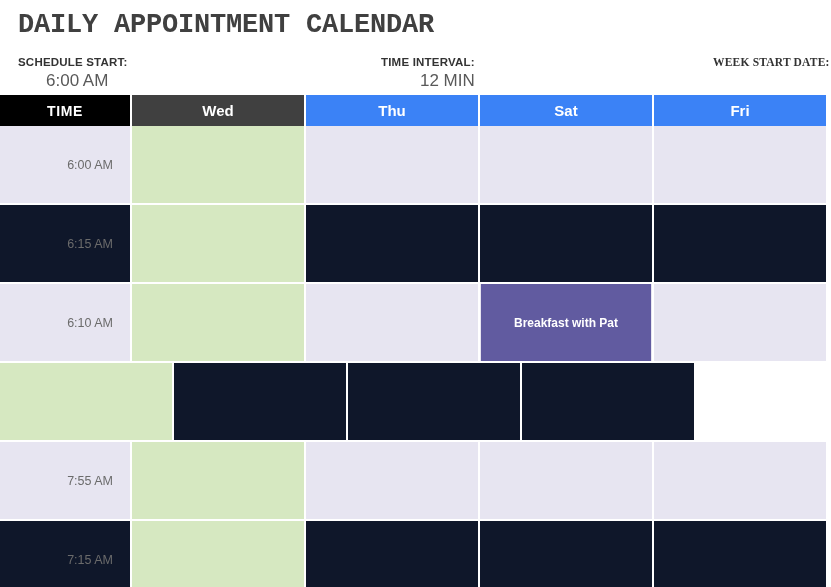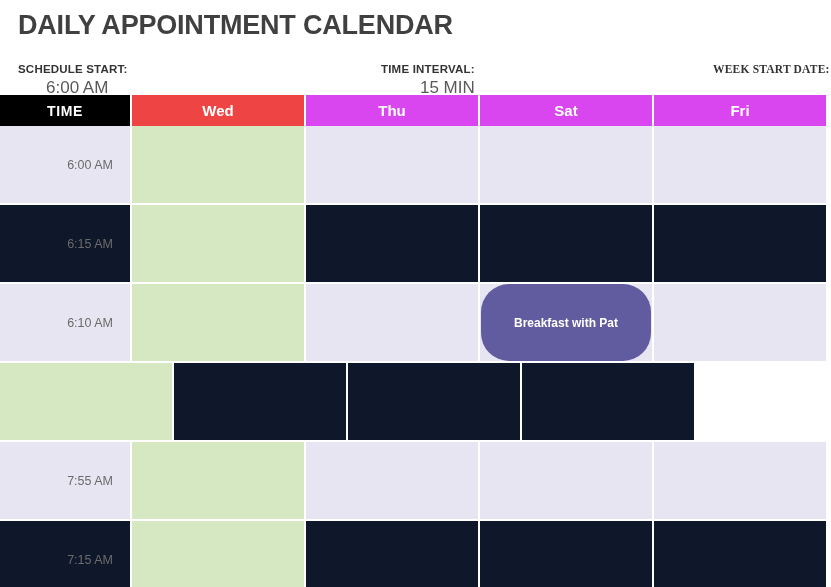--- a/index.html
+++ b/index.html
@@ -17,31 +17,32 @@
 
   
   .page-title {
     font-size: 27px;
     font-weight: bold;
     color: #404040;
     letter-spacing: -0.2px;
     padding: 8px 12px 0 18px;
     line-height: 34px;
     white-space: nowrap;
+    font-family: Liberation Mono, monospace;
   }
 
   
   .settings-row {
     position: relative;
     height: 45px;
     margin-top: 4px;
   }
   .setting {
     position: absolute;
-    top: 16px;
+    top: 9px;
   }
   .setting-label {
     font-size: 11.5px;
     font-weight: bold;
     color: #333333;
     letter-spacing: 0.2px;
     white-space: nowrap;
     line-height: 14px;
   }
   .setting-value {
@@ -82,22 +83,22 @@
     color: #ffffff;
     box-sizing: border-box;
     border-right: 2px solid #ffffff;
   }
   .cell-time-head {
     width: 132px;
     background: #000000;
     font-size: 14px !important;
     letter-spacing: 0.6px;
   }
-  .cell-day-head { width: 174px; background: #d946ef; }
-  .cell-day-head.today { background: #ef4444; }
+  .cell-day-head { width: 174px; background: #3b82f6; }
+  .cell-day-head.today { background: #404040; }
 
   
   .cal-body-row { height: 79px; }
   .cal-body-row .cell {
     box-sizing: border-box;
     border-right: 2px solid #ffffff;
     border-bottom: 2px solid #ffffff;
     position: relative;
   }
   .cell-time {
@@ -131,38 +132,37 @@
     display: flex;
     align-items: center;
     justify-content: center;
     font-size: 12px;
     font-weight: bold;
     color: #ffffff;
     text-align: center;
     padding: 0 6px;
     box-sizing: border-box;
     white-space: nowrap;
-    border-radius: 28px;
   }
 </style>
 </head>
 <body>
 
 <div class="page-title">DAILY APPOINTMENT CALENDAR</div>
 
 <div class="settings-row">
 
   <div class="setting" id="setting-schedule-start">
     <div class="setting-label">SCHEDULE START:</div>
     <div class="setting-value">6:00 AM</div>
   </div>
 
   <div class="setting" id="setting-time-interval">
     <div class="setting-label">TIME INTERVAL:</div>
-    <div class="setting-value">15 MIN</div>
+    <div class="setting-value">12 MIN</div>
   </div>
 
   <div class="setting" id="setting-week-start">
     <div class="setting-label">WEEK START DATE:</div>
     <div class="setting-value"></div>
   </div>
 
 </div>
 
 <div class="calendar">

